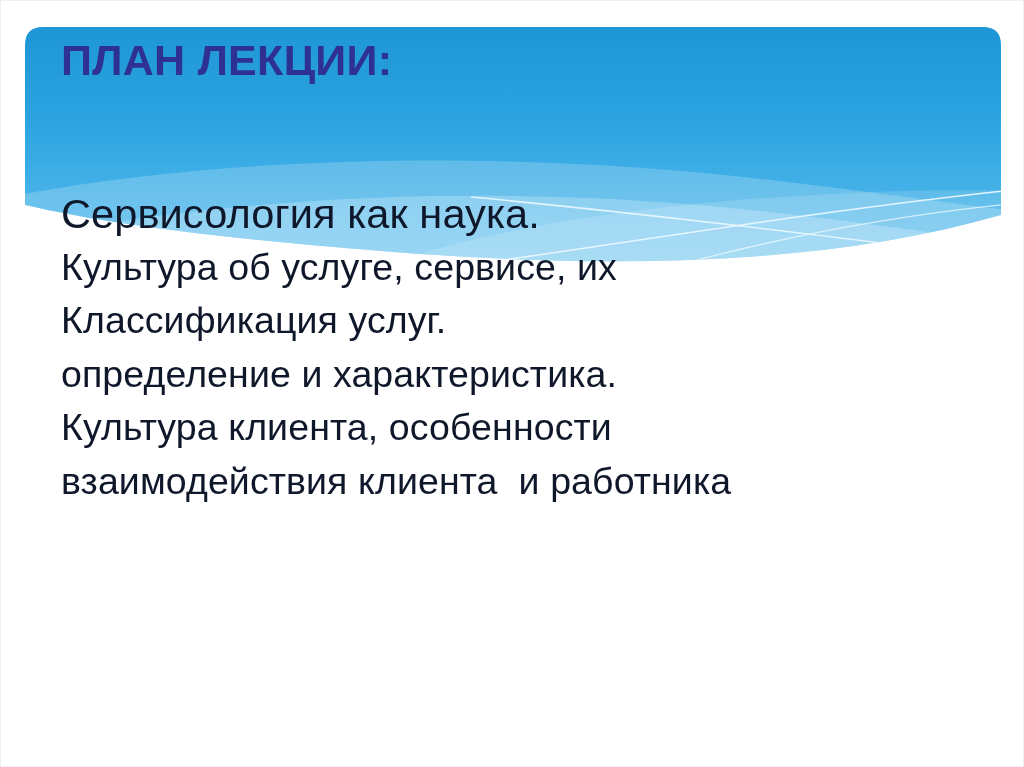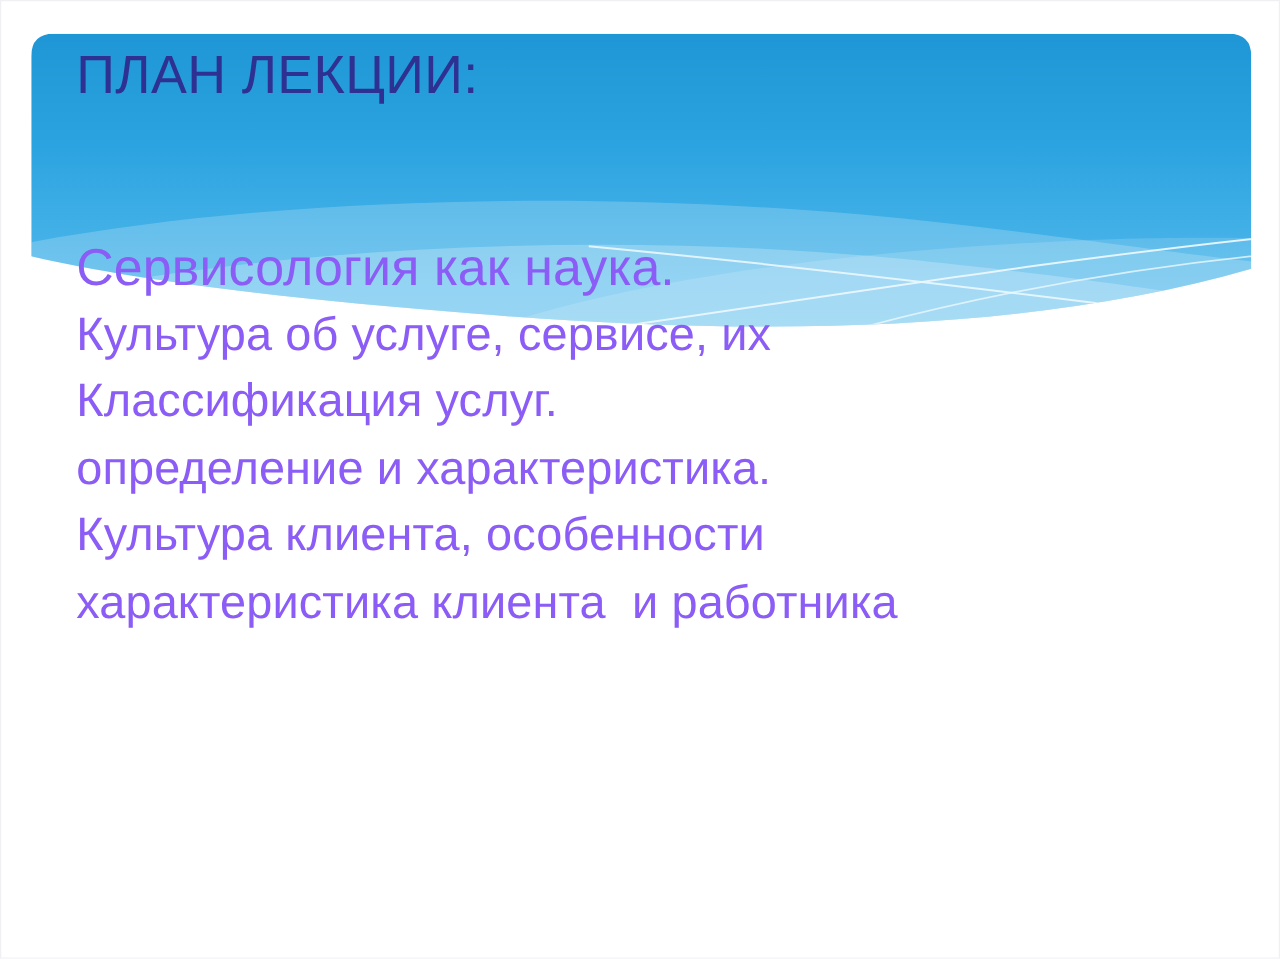--- a/index.html
+++ b/index.html
@@ -37,35 +37,35 @@
   }
 
   
   #title {
     position: absolute;
     left: 60px;
     top: 36px;
     width: 920px;
     font-size: 43px;
     line-height: 1.08;
-    font-weight: 400;
+    font-weight: 700;
     letter-spacing: 0.3px;
     color: #2e3192;
     white-space: nowrap;
   }
 
   
   #body {
     position: absolute;
     left: 60px;
     top: 186px;
     width: 950px;
   }
   #body .line {
-    color: #8b5cf6;
+    color: #0f172a;
     font-weight: 400;
     font-size: 37.5px;
     line-height: 53.5px;
     white-space: pre;
     letter-spacing: 0.1px;
   }
   #body .line.lead {
     font-size: 41.5px;
     line-height: 53.5px;
   }
@@ -117,16 +117,16 @@
   </div>
 
   <div id="title">ПЛАН ЛЕКЦИИ:</div>
 
   <div id="body">
     <div class="line lead">Сервисология как наука.</div>
     <div class="line">Культура об услуге, сервисе, их</div>
     <div class="line">Классификация услуг.</div>
     <div class="line">определение и характеристика.</div>
     <div class="line">Культура клиента, особенности</div>
-    <div class="line">характеристика клиента  и работника</div>
+    <div class="line">взаимодействия клиента  и работника</div>
   </div>
 
 </div>
 
 </body></html>

